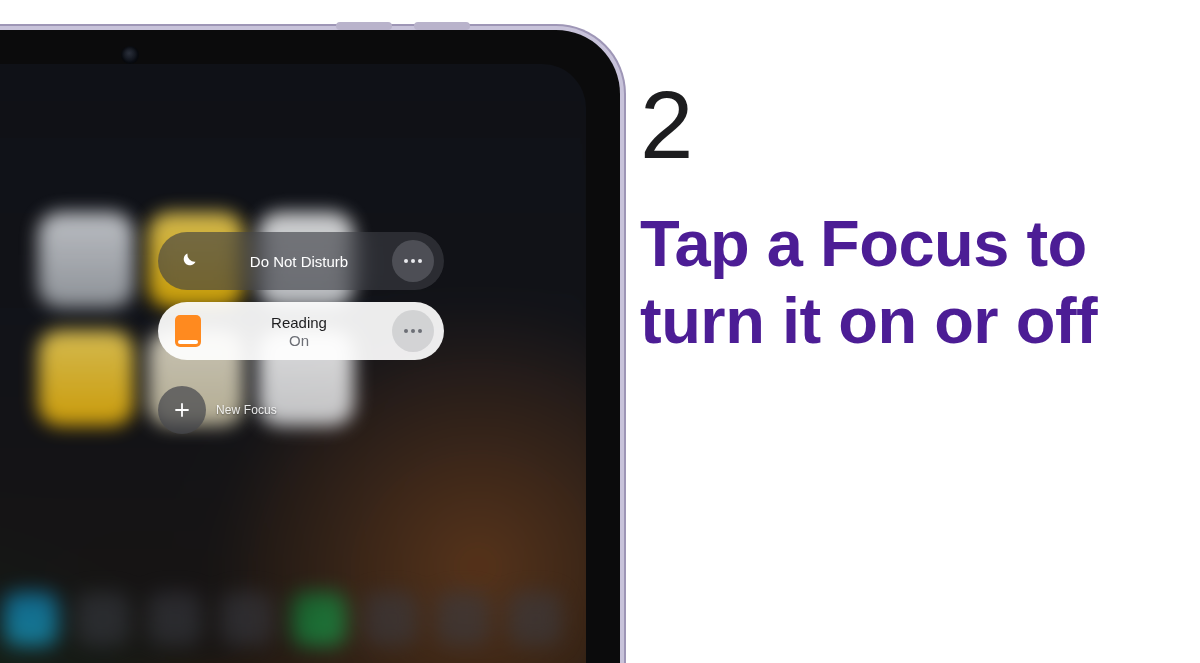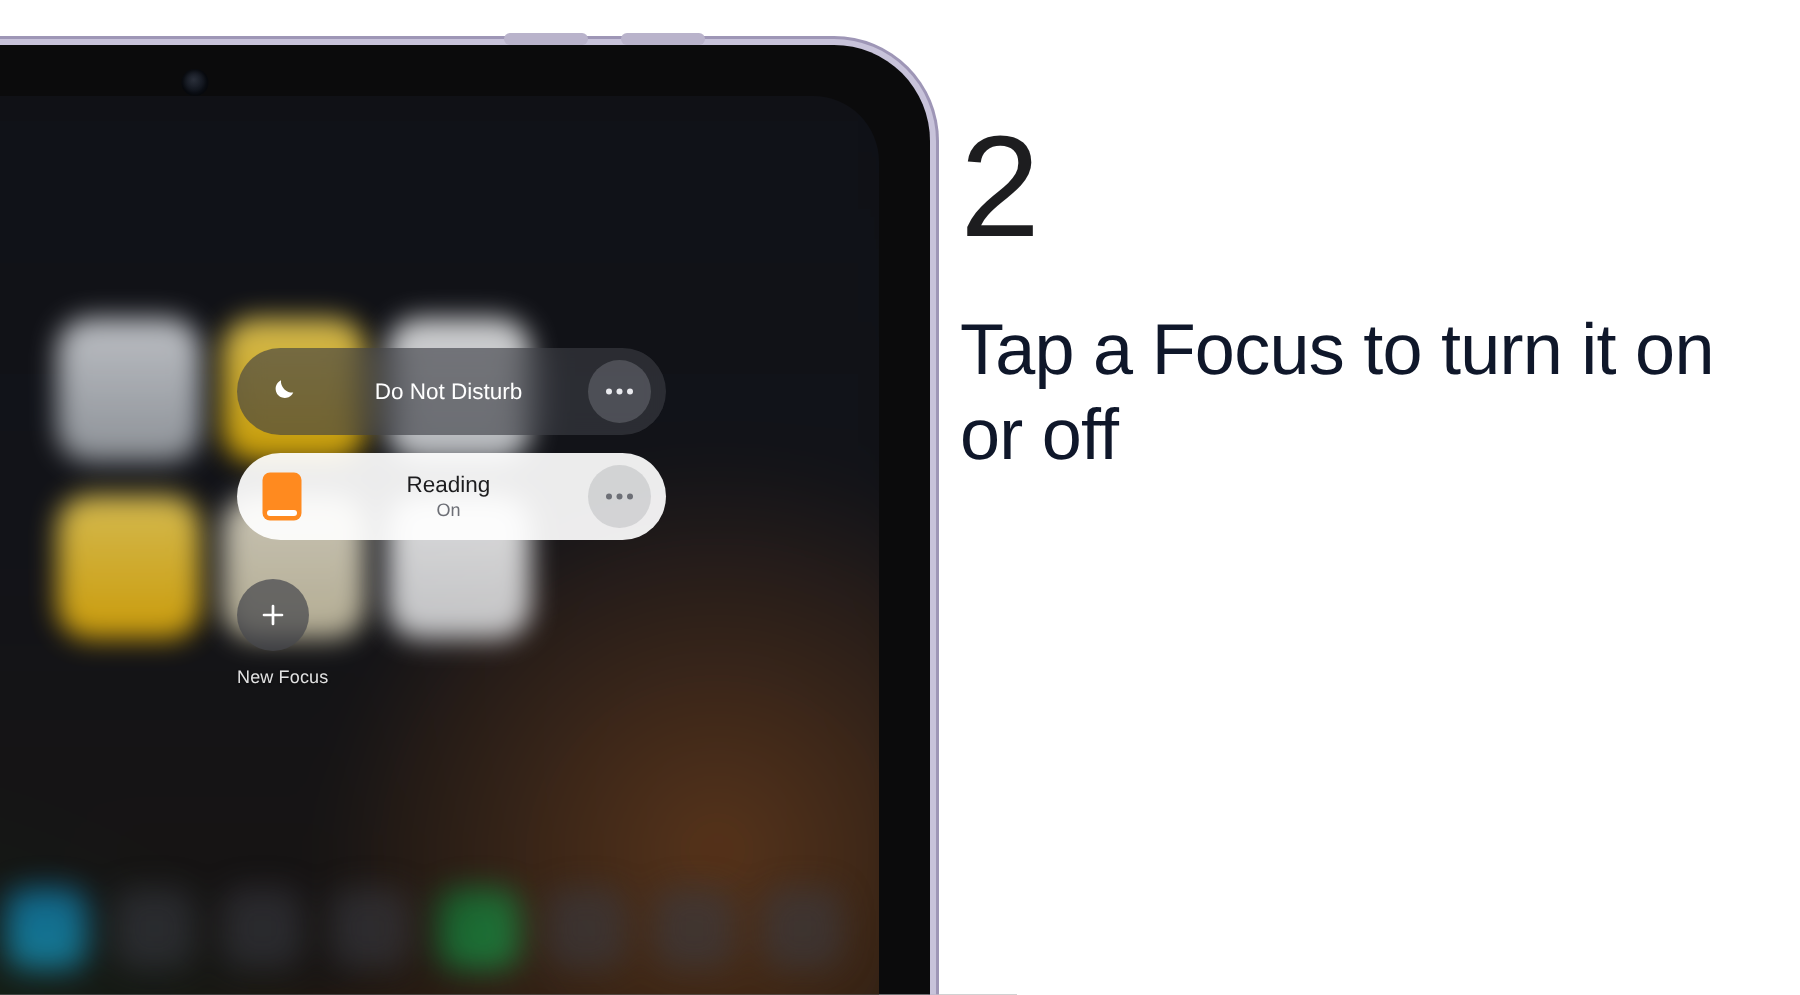--- a/index.html
+++ b/index.html
@@ -3,21 +3,21 @@
   <meta charset="utf-8">
   <style>
     * { margin: 0; padding: 0; box-sizing: border-box; }
     html, body { width: 1200px; height: 663px; overflow: hidden; font-family: -apple-system, BlinkMacSystemFont, "Segoe UI", Helvetica, Arial, sans-serif; background: #fff; }
 
     .canvas { position: relative; width: 1200px; height: 663px; background: #fff; }
 
     
     .instructions { position: absolute; left: 640px; top: 70px; width: 520px; color: #1d1d1f; }
     .step-number { font-size: 96px; font-weight: 500; letter-spacing: -2px; color: #1d1d1f; }
-    .step-text { margin-top: 26px; font-size: 48px; line-height: 1.18; font-weight: 400; letter-spacing: -0.5px; color: #0f172a; }
+    .step-text { margin-top: 26px; font-size: 65px; line-height: 1.18; font-weight: 700; letter-spacing: -0.5px; color: #4c1d95; }
 
     
     .device-wrap { position: absolute; left: -360px; top: 30px; width: 980px; height: 1340px; }
     .device { position: relative; width: 100%; height: 100%; border-radius: 64px; background: #0b0b0c; box-shadow: 0 0 0 4px #c8c3da, 0 0 0 6px #9e96b6; }
     .buttons-top { position: absolute; top: -8px; right: 150px; display: flex; gap: 22px; }
     .btn-top { width: 56px; height: 8px; border-radius: 4px; background: #b9b3cb; }
     .camera { position: absolute; top: 16px; left: 50%; transform: translateX(-50%); width: 18px; height: 18px; border-radius: 50%; background: radial-gradient(circle at 45% 40%, #2a2f3a 0%, #0d1119 60%); box-shadow: inset 0 0 4px #000; }
 
     .screen { position: absolute; inset: 34px; border-radius: 44px; overflow: hidden; }
 
@@ -49,31 +49,31 @@
     .dock-row .d.green { background: linear-gradient(135deg,#0a8f3d,#12c55d); }
 
     
     .focus-menu { position: absolute; left: 484px; top: 168px; width: 286px; display: flex; flex-direction: column; gap: 12px; }
     .pill { position: relative; height: 58px; border-radius: 30px; display: flex; align-items: center; justify-content: space-between; padding: 0 10px 0 12px; color: #fff; }
     .pill.dark { background: rgba(60,62,68,0.62); backdrop-filter: blur(8px); }
     .pill.light { background: rgba(255,255,255,0.92); color: #1d1d1f; }
     .pill .left { width: 36px; display: flex; align-items: center; justify-content: center; }
     .pill .center { flex: 1; text-align: center; }
     .pill .center .title { font-size: 15px; font-weight: 500; }
-    .pill .center .sub { font-size: 12px; color: #6d6f76; margin-top: 1px; }
+    .pill .center .sub { font-size: 15px; color: #6d6f76; margin-top: 1px; }
     .more-btn { width: 42px; height: 42px; border-radius: 50%; display: flex; align-items: center; justify-content: center; background: rgba(120,122,128,0.45); }
     .pill.light .more-btn { background: rgba(120,122,128,0.22); }
     .dots { display: flex; gap: 3px; }
     .dots span { width: 4px; height: 4px; border-radius: 50%; background: #e9eaee; }
     .pill.light .dots span { background: #6d6f76; }
 
     .book-chip { width: 26px; height: 32px; border-radius: 5px; background: #ff8a1f; position: relative; }
     .book-chip::after { content: ""; position: absolute; left: 3px; right: 3px; bottom: 3px; height: 4px; background: #fff; border-radius: 2px; }
 
-    .new-focus { margin-top: 14px; display: flex; flex-direction: column; align-items: flex-start; gap: 10px; color: rgba(255,255,255,0.88); }
+    .new-focus { margin-top: 14px; display: flex; flex-direction: row; align-items: center; gap: 10px; color: rgba(255,255,255,0.88); }
     .nf-btn { width: 48px; height: 48px; border-radius: 50%; background: rgba(70,72,78,0.72); display: flex; align-items: center; justify-content: center; }
     .nf-label { font-size: 12px; font-weight: 500; letter-spacing: 0.1px; text-shadow: 0 1px 2px rgba(0,0,0,0.4); }
 
     svg { display: block; }
   </style>
 </head>
 <body>
 
 <div class="canvas">
 

